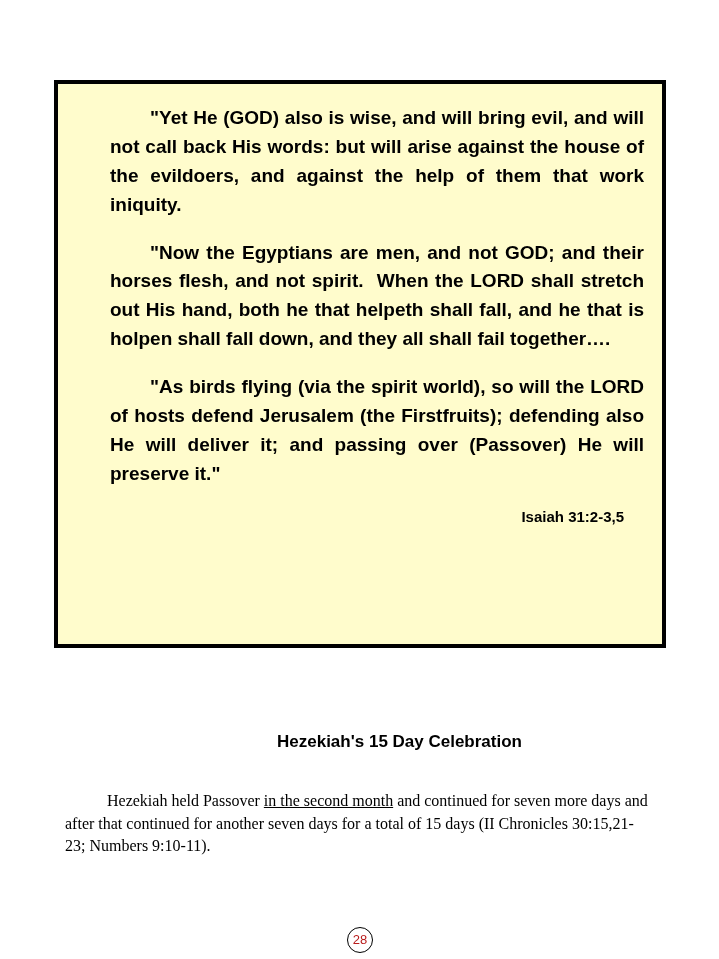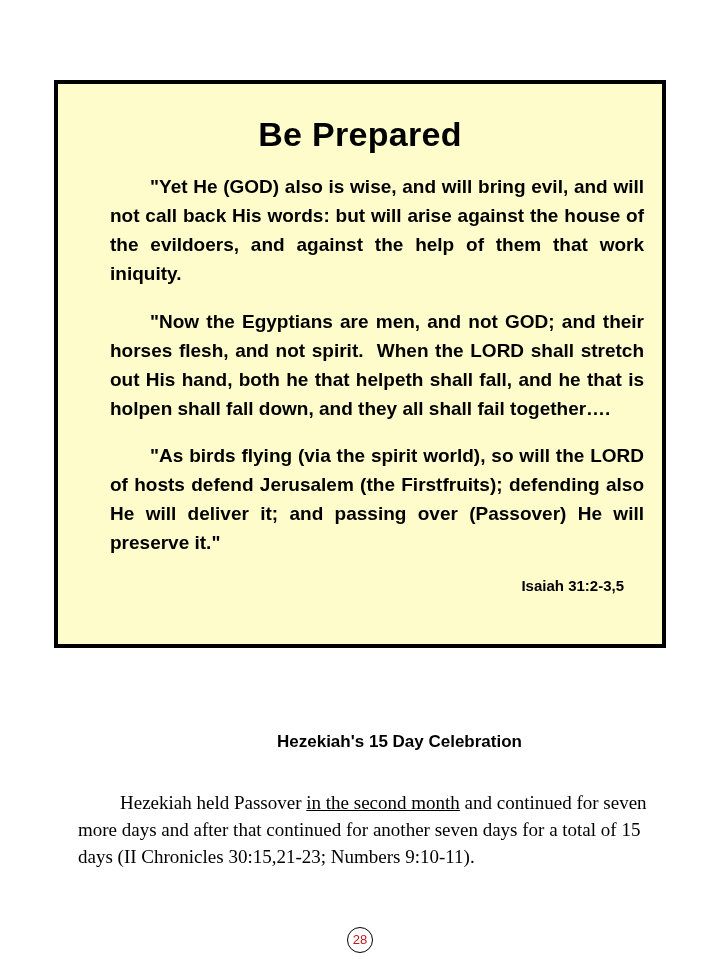--- a/index.html
+++ b/index.html
@@ -76,25 +76,25 @@
     font-family: "Liberation Sans", sans-serif;
     font-weight: bold;
     font-size: 17px;
     color: #000000;
     margin: 0;
     padding-left: 40px;
   }
 
   .note-para {
     position: absolute;
-    left: 78px;
+    left: 65px;
     top: 790px;
     width: 584px;
     font-family: "Liberation Serif", serif;
-    font-size: 19px;
+    font-size: 16px;
     line-height: 1.42;
     text-align: left;
     text-indent: 42px;
     color: #000000;
     margin: 0;
   }
 
   .underline-phrase {
     text-decoration: underline;
   }
@@ -115,21 +115,20 @@
     line-height: 23px;
     text-align: center;
     color: #b91c1c;
   }
 </style>
 </head>
 <body>
 
 <div class="scripture-box">
 
-  <h1 class="scripture-title">Be Prepared</h1>
 
   <div class="scripture-body">
     <p class="scripture-para">"Yet He (GOD) also is wise, and will bring evil, and will not call back His words: but will arise against the house of the evildoers, and against the help of them that work iniquity.</p>
     <p class="scripture-para">"Now the Egyptians are men, and not GOD; and their horses flesh, and not spirit.  When the LORD shall stretch out His hand, both he that helpeth shall fall, and he that is holpen shall fall down, and they all shall fail together….</p>
     <p class="scripture-para">"As birds flying (via the spirit world), so will the LORD of hosts defend Jerusalem (the Firstfruits); defending also He will deliver it; and passing over (Passover) He will preserve it."</p>
   </div>
 
   <div class="scripture-citation">Isaiah 31:2-3,5</div>
 </div>
 

